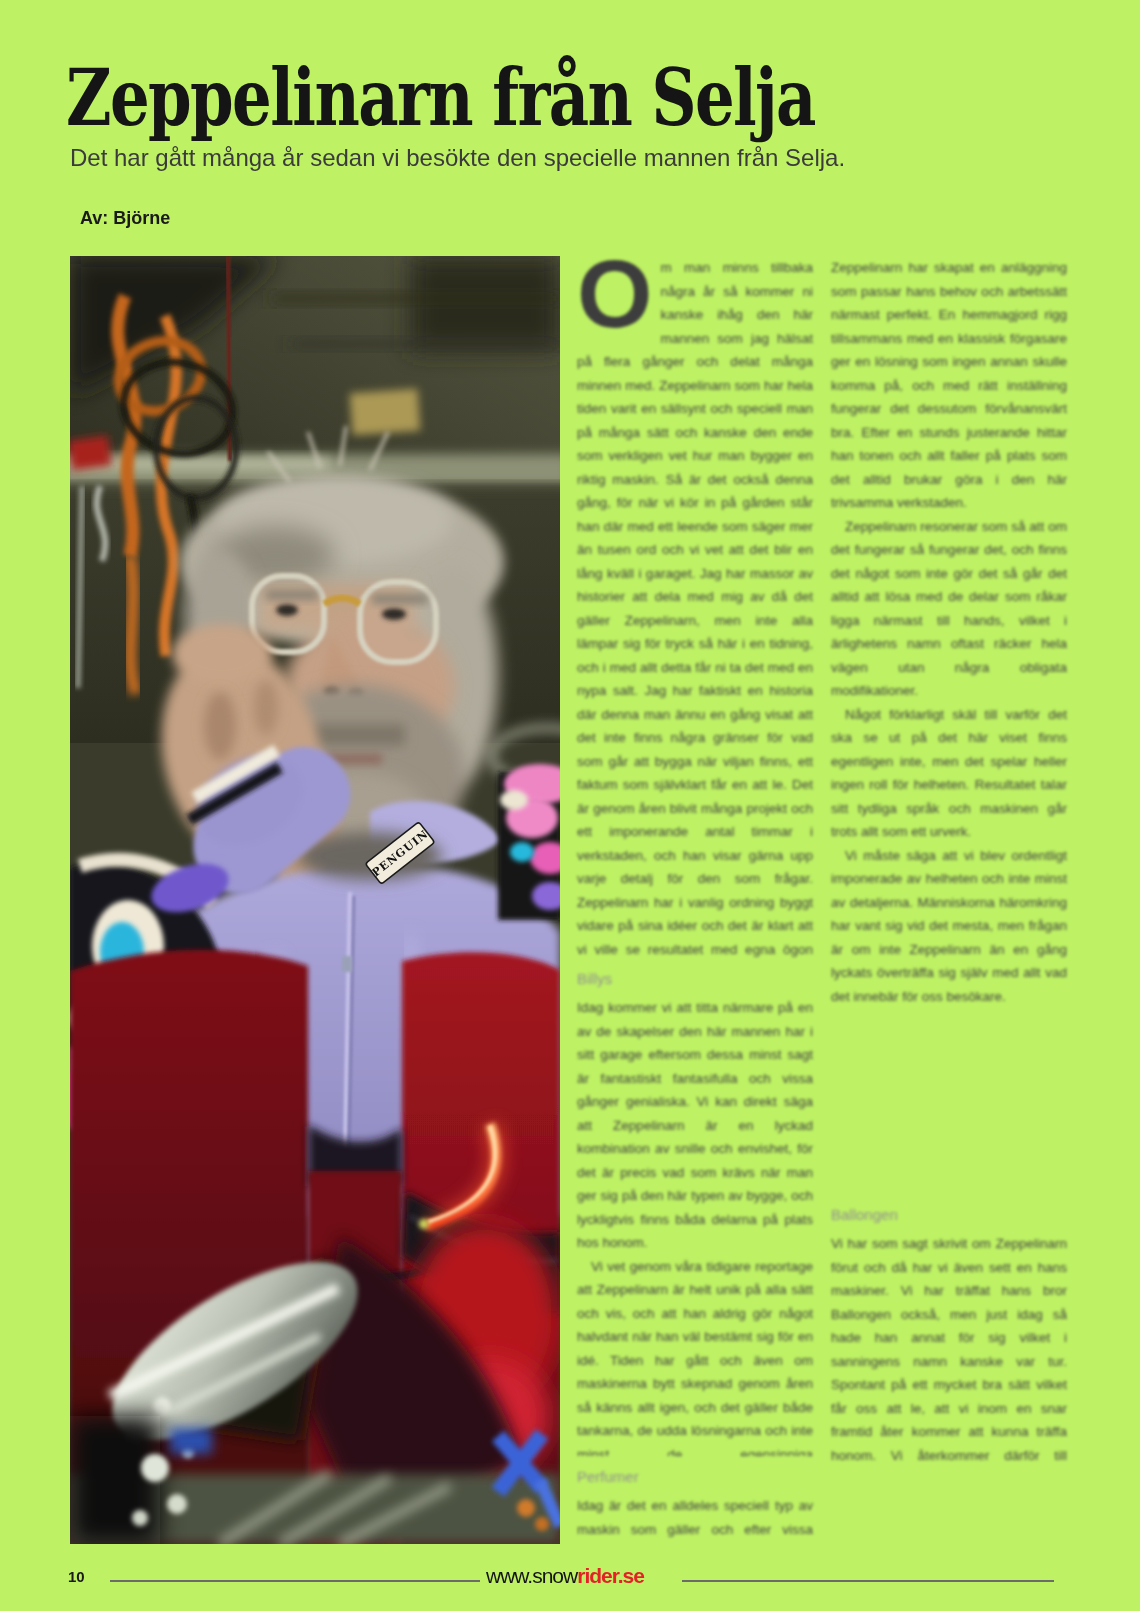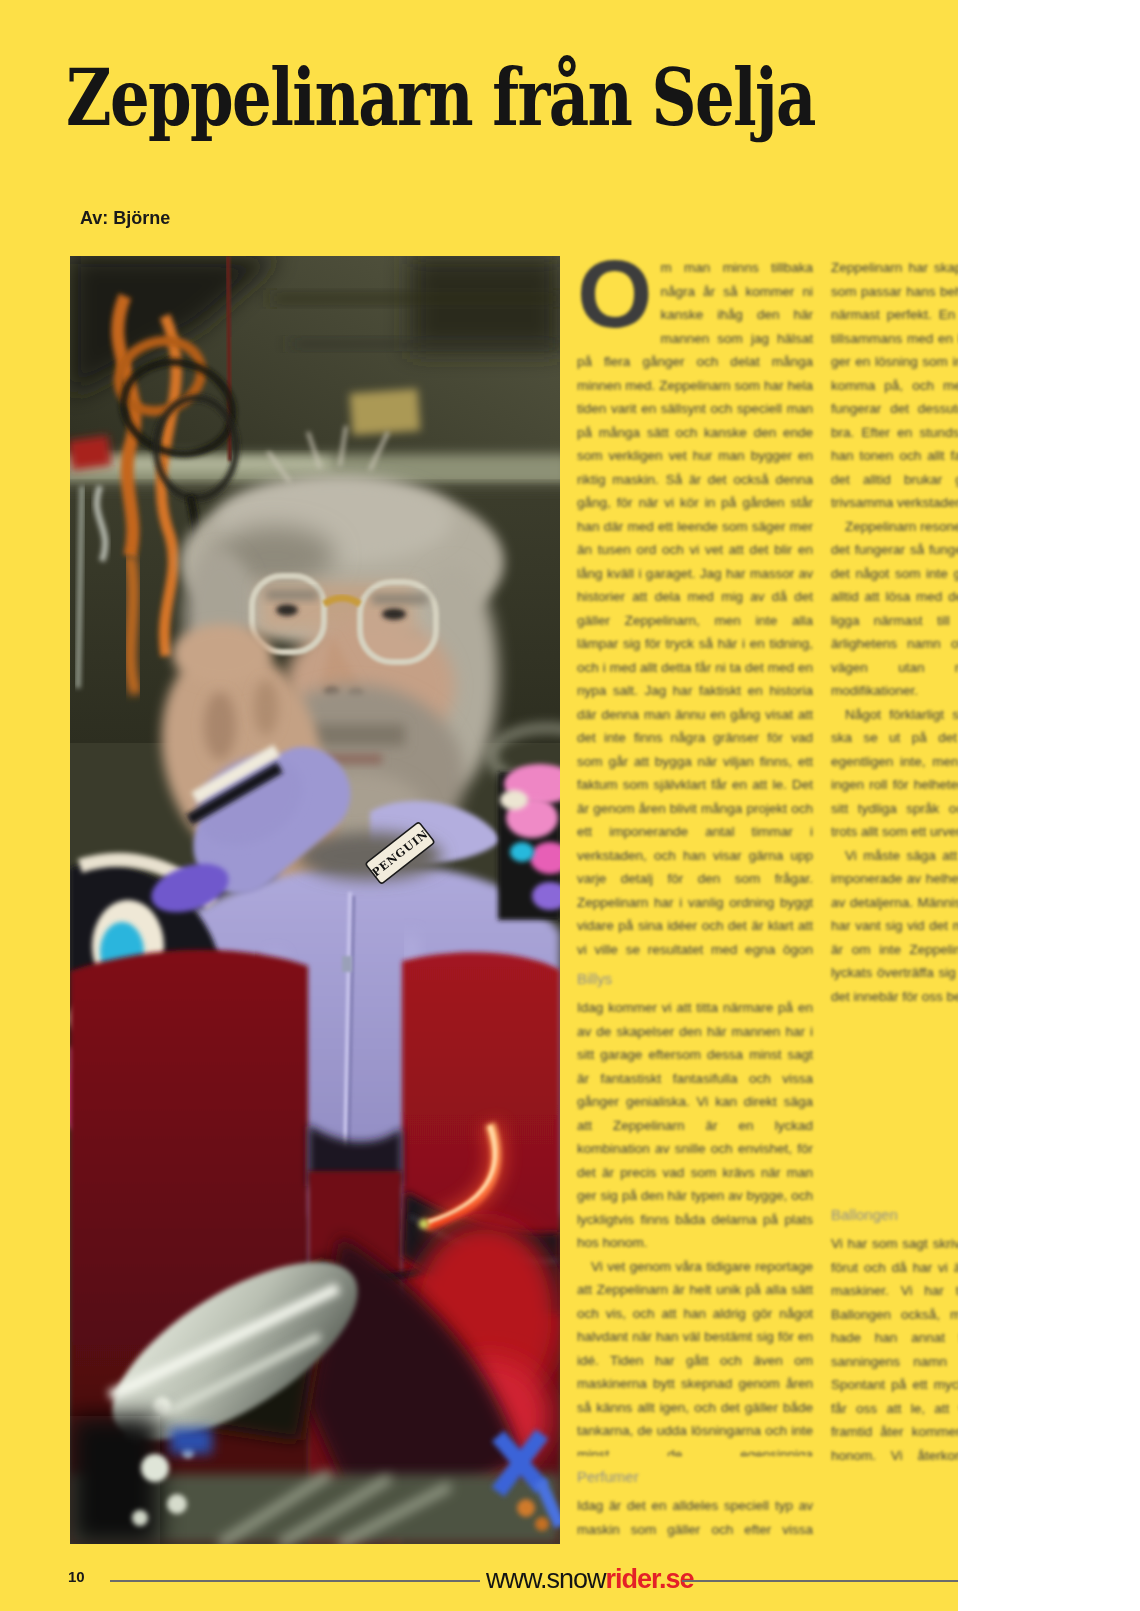--- a/index.html
+++ b/index.html
@@ -1,16 +1,16 @@
 <!DOCTYPE html>
 <html><head>
 <meta charset="utf-8">
 <style>
   html,body{margin:0;padding:0;background:#ffffff;}
-  #page{position:relative;width:958px;height:1611px;background:#fde047;overflow:hidden;
+  #page{position:relative;width:1140px;height:1611px;background:#bef264;overflow:hidden;
         font-family:"Liberation Sans",sans-serif;}
 
   
   .title{position:absolute;left:66px;top:52px;white-space:nowrap;
          font-family:"DejaVu Serif",serif;font-weight:700;font-size:78px;
          letter-spacing:-2px;color:#151515;transform:scaleX(.8);transform-origin:0 50%;}
   .standfirst{position:absolute;left:70px;top:142px;width:950px;
          font-size:24px;line-height:32px;color:#3b3b3b;}
   .byline{position:absolute;left:80px;top:208px;font-size:18px;font-weight:700;color:#1a1a1a;}
 
@@ -27,31 +27,32 @@
   .blk p.first{text-indent:0;}
   .dropcap{float:left;font-family:"Liberation Sans",sans-serif;font-weight:700;
            font-size:97px;line-height:72px;padding:2px 8px 0 0;color:#3d3d3d;}
   h3.subhead{margin:9px 0 5px;font-size:15px;line-height:24px;font-weight:400;color:#8f8f8f;}
 
   
   .pagenum{position:absolute;left:68px;top:1568px;font-size:15px;font-weight:700;color:#1a1a1a;text-align:right;}
   .rule{position:absolute;top:1580px;height:2px;background:#6b6b6b;}
   .rule-l{left:110px;width:370px;}
   .rule-r{left:682px;width:372px;}
-  .logo{position:absolute;left:486px;top:1564px;font-size:27px;letter-spacing:-1px;white-space:nowrap;}
+  .logo{position:absolute;left:486px;top:1564px;font-size:21px;letter-spacing:-1px;white-space:nowrap;}
   .logo .pre{font-weight:400;color:#141414;}
   .logo .suf{font-weight:700;color:#e42127;}
 </style>
 </head>
 <body>
 
 <div id="page">
 
   <div class="title">Zeppelinarn från Selja</div>
   <div class="standfirst">
+    <div>Det har gått många år sedan vi besökte den specielle mannen från Selja.</div>
   </div>
   <div class="byline">Av: Björne</div>
 
   <div class="photo">
     <svg width="490" height="1288" viewBox="0 0 490 1288" xmlns="http://www.w3.org/2000/svg">
       <defs>
         <filter id="f1" x="-60%" y="-60%" width="220%" height="220%">
             <feGaussianBlur stdDeviation="1.5"></feGaussianBlur>
           </filter>
         <filter id="f2" x="-60%" y="-60%" width="220%" height="220%">

